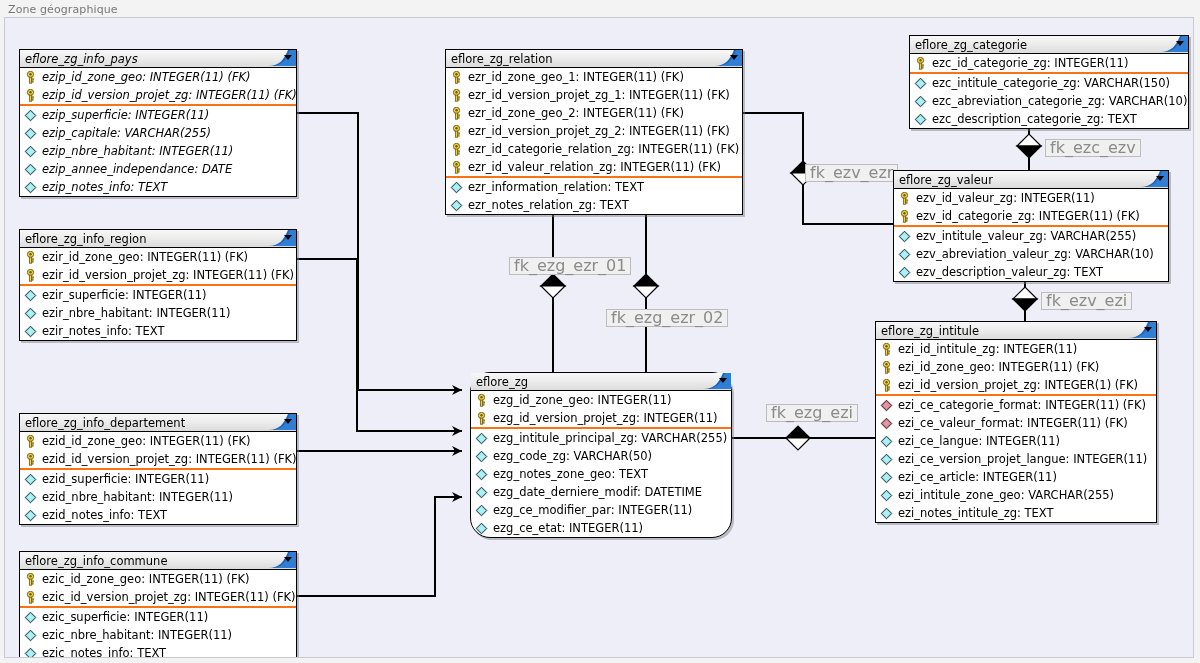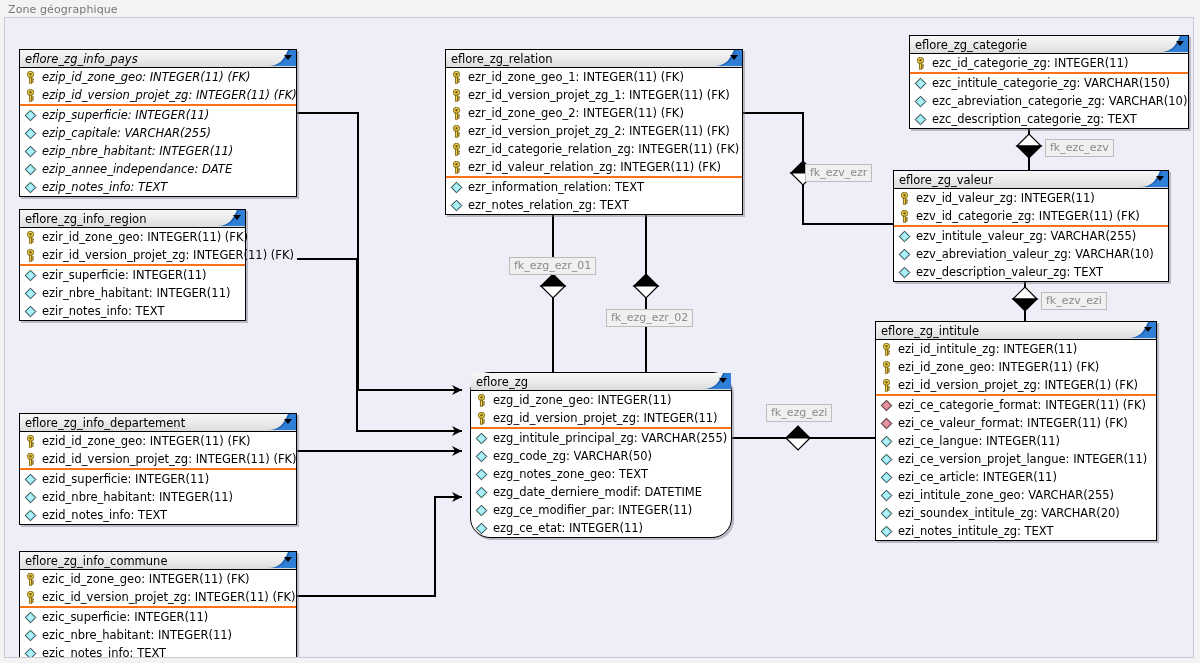--- a/index.html
+++ b/index.html
@@ -83,21 +83,21 @@
   
   .ic{width:13px;height:13px;margin-right:5px;flex:0 0 13px;position:relative;}
   .ic svg{display:block;}
 
   
   .rel-lbl{
     position:absolute;
     background:#f0f0f0;
     border:1px solid #bcbcbc;
     color:#8a8a8a;
-    font-size:11px;
+    font-size:16px;
     line-height:13px;
     padding:1px 4px 2px 4px;
     white-space:nowrap;
     box-sizing:border-box;
   }
 </style>
 </head>
 <body>
 
 <div id="root">
@@ -258,21 +258,21 @@
               <span class="ic">
                 <svg width="13" height="13" viewBox="0 0 13 13">
                   <path d="M6.5,1.2 L11.8,6.5 L6.5,11.8 L1.2,6.5 Z" fill="#7fe3ee" stroke="#2a2a2a" stroke-width="1"></path>
                   <path d="M6.5,3.0 L10.0,6.5 L6.5,10.0 L3.0,6.5 Z" fill="#dafaff" opacity="0.55"></path>
                 </svg>
               </span>
               <span class="row-txt">ezip_notes_info: TEXT</span>
             </div>
           </div>
         </div>
-        <div class="tbl" style="left: 14px; top: 191px; width: 227px;">
+        <div class="tbl" style="left: 14px; top: 211px; width: 278px;">
           <div class="tbl-hd">
             <span class="tbl-hd-name">eflore_zg_info_region</span>
             <span class="hd-corner">
               <svg width="34" height="16" viewBox="0 0 34 16">
                 <path d="M34,0 L34,16 L6,16 C18,16 22,9 26,0 Z" fill="#1f63b4"></path>
                 <path d="M34,0 L34,16 L12,16 C22,14 25,8 28,0 Z" fill="#2f7fd6"></path>
               </svg>
             </span>
             <span class="hd-caret"></span>
           </div>
@@ -876,29 +876,20 @@
               </span>
               <span class="row-txt">ezi_intitule_zone_geo: VARCHAR(255)</span>
             </div>
             <div class="row">
               <span class="ic">
                 <svg width="13" height="13" viewBox="0 0 13 13">
                   <path d="M6.5,1.2 L11.8,6.5 L6.5,11.8 L1.2,6.5 Z" fill="#7fe3ee" stroke="#2a2a2a" stroke-width="1"></path>
                   <path d="M6.5,3.0 L10.0,6.5 L6.5,10.0 L3.0,6.5 Z" fill="#dafaff" opacity="0.55"></path>
                 </svg>
               </span>
-              <span class="row-txt">ezi_soundex_intitule_zg: VARCHAR(20)</span>
-            </div>
-            <div class="row">
-              <span class="ic">
-                <svg width="13" height="13" viewBox="0 0 13 13">
-                  <path d="M6.5,1.2 L11.8,6.5 L6.5,11.8 L1.2,6.5 Z" fill="#7fe3ee" stroke="#2a2a2a" stroke-width="1"></path>
-                  <path d="M6.5,3.0 L10.0,6.5 L6.5,10.0 L3.0,6.5 Z" fill="#dafaff" opacity="0.55"></path>
-                </svg>
-              </span>
               <span class="row-txt">ezi_notes_intitule_zg: TEXT</span>
             </div>
           </div>
         </div>
       </div>
 
   </div>
 </div>
 
 </body></html>

